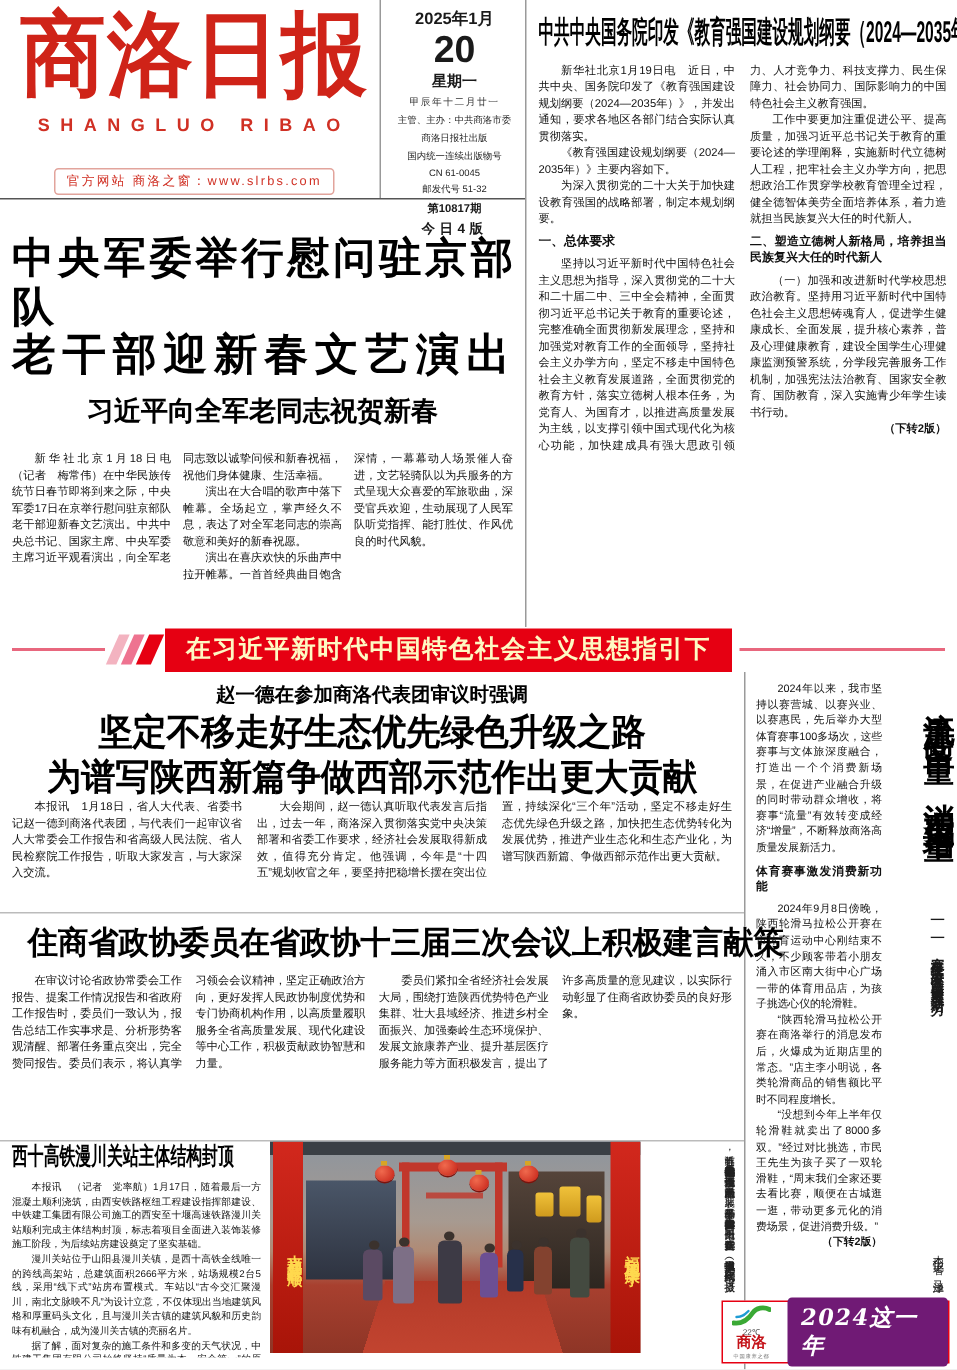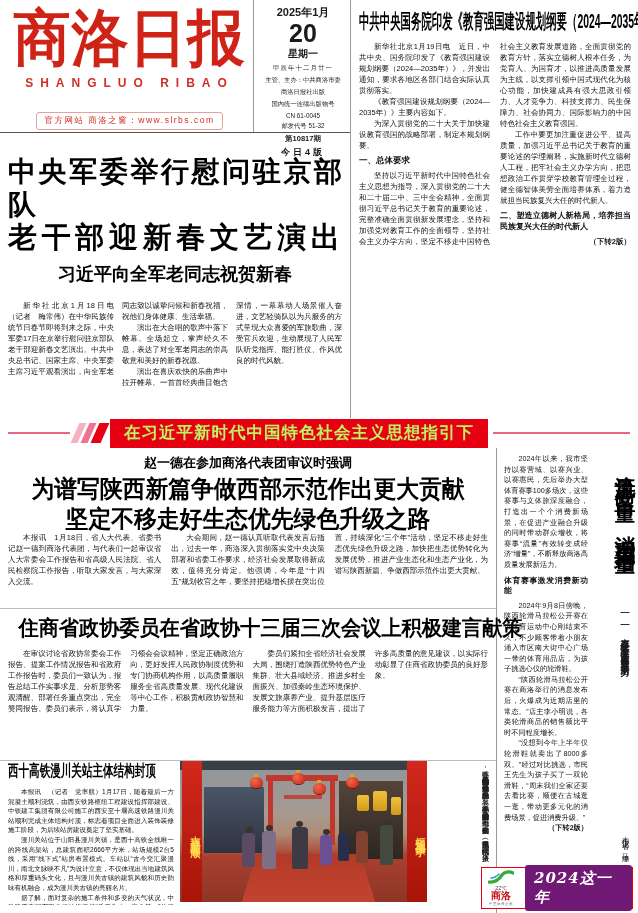--- a/index.html
+++ b/index.html
@@ -44,21 +44,21 @@
   .mil-sub { font-size:18px; font-weight:bold; text-align:center; margin:8px 0 14px 0; color:#000; }
   .mil-body { column-count:3; column-gap:8px; height:128px; overflow:hidden; }
 
   
   .banner-row { height:30px; display:flex; align-items:center; padding:0 8px; gap:5px; }
   .banner-line { height:2px; background:#e8677e; flex:1; }
   .banner-line.left { max-width:62px; }
   .slashes { display:flex; gap:3px; align-items:center; }
   .slash { width:7px; height:20px; transform:skewX(-24deg); }
   .slash.s1 { background:#f3b3c0; } .slash.s2 { background:#ee7390; } .slash.s3 { background:#e60012; width:10px; }
-  .banner-box { background:#e60012; color:#bef264; font-weight:900; font-size:16.5px;
+  .banner-box { background:#e60012; color:#fef9c3; font-weight:900; font-size:16.5px;
                 padding:3px 14px 4px 14px; letter-spacing:1px; white-space:nowrap; }
 
   
   .mid-section { display:flex; height:465px; }
   .mid-left { width:497px; border-right:1px solid #9a9a9a; display:flex; flex-direction:column; }
   .mid-right { flex:1; position:relative; padding:2px 0 0 0; }
 
   .zhao { height:160px; padding:6px 8px 0 8px; }
   .zhao-kicker { text-align:center; font-size:13px; font-weight:bold; font-family:"DejaVu Serif",serif; color:#000; }
   .zhao-h { text-align:center; color:#000; margin-top:3px; }
@@ -163,20 +163,21 @@
     <div class="top-right">
       <div class="edu-headline condensed">中共中央国务院印发《教育强国建设规划纲要（2024—2035年）》</div>
       <div class="body-text edu-body">
         <p>新华社北京1月19日电　近日，中共中央、国务院印发了《教育强国建设规划纲要（2024—2035年）》，并发出通知，要求各地区各部门结合实际认真贯彻落实。</p>
         <p>《教育强国建设规划纲要（2024—2035年）》主要内容如下。</p>
         <p>为深入贯彻党的二十大关于加快建设教育强国的战略部署，制定本规划纲要。</p>
         <p class="sec-head">一、总体要求</p>
         <p>坚持以习近平新时代中国特色社会主义思想为指导，深入贯彻党的二十大和二十届二中、三中全会精神，全面贯彻习近平总书记关于教育的重要论述，完整准确全面贯彻新发展理念，坚持和加强党对教育工作的全面领导，坚持社会主义办学方向，坚定不移走中国特色社会主义教育发展道路，全面贯彻党的教育方针，落实立德树人根本任务，为党育人、为国育才，以推进高质量发展为主线，以支撑引领中国式现代化为核心功能，加快建成具有强大思政引领力、人才竞争力、科技支撑力、民生保障力、社会协同力、国际影响力的中国特色社会主义教育强国。</p>
         <p>工作中要更加注重促进公平、提高质量，加强习近平总书记关于教育的重要论述的学理阐释，实施新时代立德树人工程，把牢社会主义办学方向，把思想政治工作贯穿学校教育管理全过程，健全德智体美劳全面培养体系，着力造就担当民族复兴大任的时代新人。</p>
         <p class="sec-head2">二、塑造立德树人新格局，培养担当民族复兴大任的时代新人</p>
+        <p>（一）加强和改进新时代学校思想政治教育。坚持用习近平新时代中国特色社会主义思想铸魂育人，促进学生健康成长、全面发展，提升核心素养，普及心理健康教育，建设全国学生心理健康监测预警系统，分学段完善服务工作机制，加强宪法法治教育、国家安全教育、国防教育，深入实施青少年学生读书行动。</p>
         <p class="jump">（下转2版）</p>
       </div>
     </div>
   </div>
 
   <div class="banner-row">
     <div class="banner-line left"></div>
     <div class="slashes">
       <div class="slash s1"></div>
         <div class="slash s2"></div>
@@ -184,22 +185,22 @@
     </div>
     <div class="banner-box">在习近平新时代中国特色社会主义思想指引下</div>
     <div class="banner-line"></div>
   </div>
 
   <div class="mid-section">
     <div class="mid-left">
 
       <div class="zhao">
         <div class="zhao-kicker">赵一德在参加商洛代表团审议时强调</div>
+        <div class="zhao-h"><span class="condensed">坚定不移走好生态优先绿色升级之路</span></div>
         <div class="zhao-h"><span class="condensed">为谱写陕西新篇争做西部示范作出更大贡献</span></div>
-        <div class="zhao-h"><span class="condensed">坚定不移走好生态优先绿色升级之路</span></div>
         <div class="body-text zhao-body">
           <p>本报讯　1月18日，省人大代表、省委书记赵一德到商洛代表团，与代表们一起审议省人大常委会工作报告和省高级人民法院、省人民检察院工作报告，听取大家发言，与大家深入交流。</p>
           <p>大会期间，赵一德认真听取代表发言后指出，过去一年，商洛深入贯彻落实党中央决策部署和省委工作要求，经济社会发展取得新成效，值得充分肯定。他强调，今年是“十四五”规划收官之年，要坚持把稳增长摆在突出位置，持续深化“三个年”活动，坚定不移走好生态优先绿色升级之路，加快把生态优势转化为发展优势，推进产业生态化和生态产业化，为谱写陕西新篇、争做西部示范作出更大贡献。</p>
         </div>
       </div>
 
       <div class="zhengxie">
         <div class="zx-h"><span class="condensed">住商省政协委员在省政协十三届三次会议上积极建言献策</span></div>
         <div class="body-text zx-body">
           <p>在审议讨论省政协常委会工作报告、提案工作情况报告和省政府工作报告时，委员们一致认为，报告总结工作实事求是、分析形势客观清醒、部署任务重点突出，完全赞同报告。委员们表示，将认真学习领会会议精神，坚定正确政治方向，更好发挥人民政协制度优势和专门协商机构作用，以高质量履职服务全省高质量发展、现代化建设等中心工作，积极贡献政协智慧和力量。</p>

